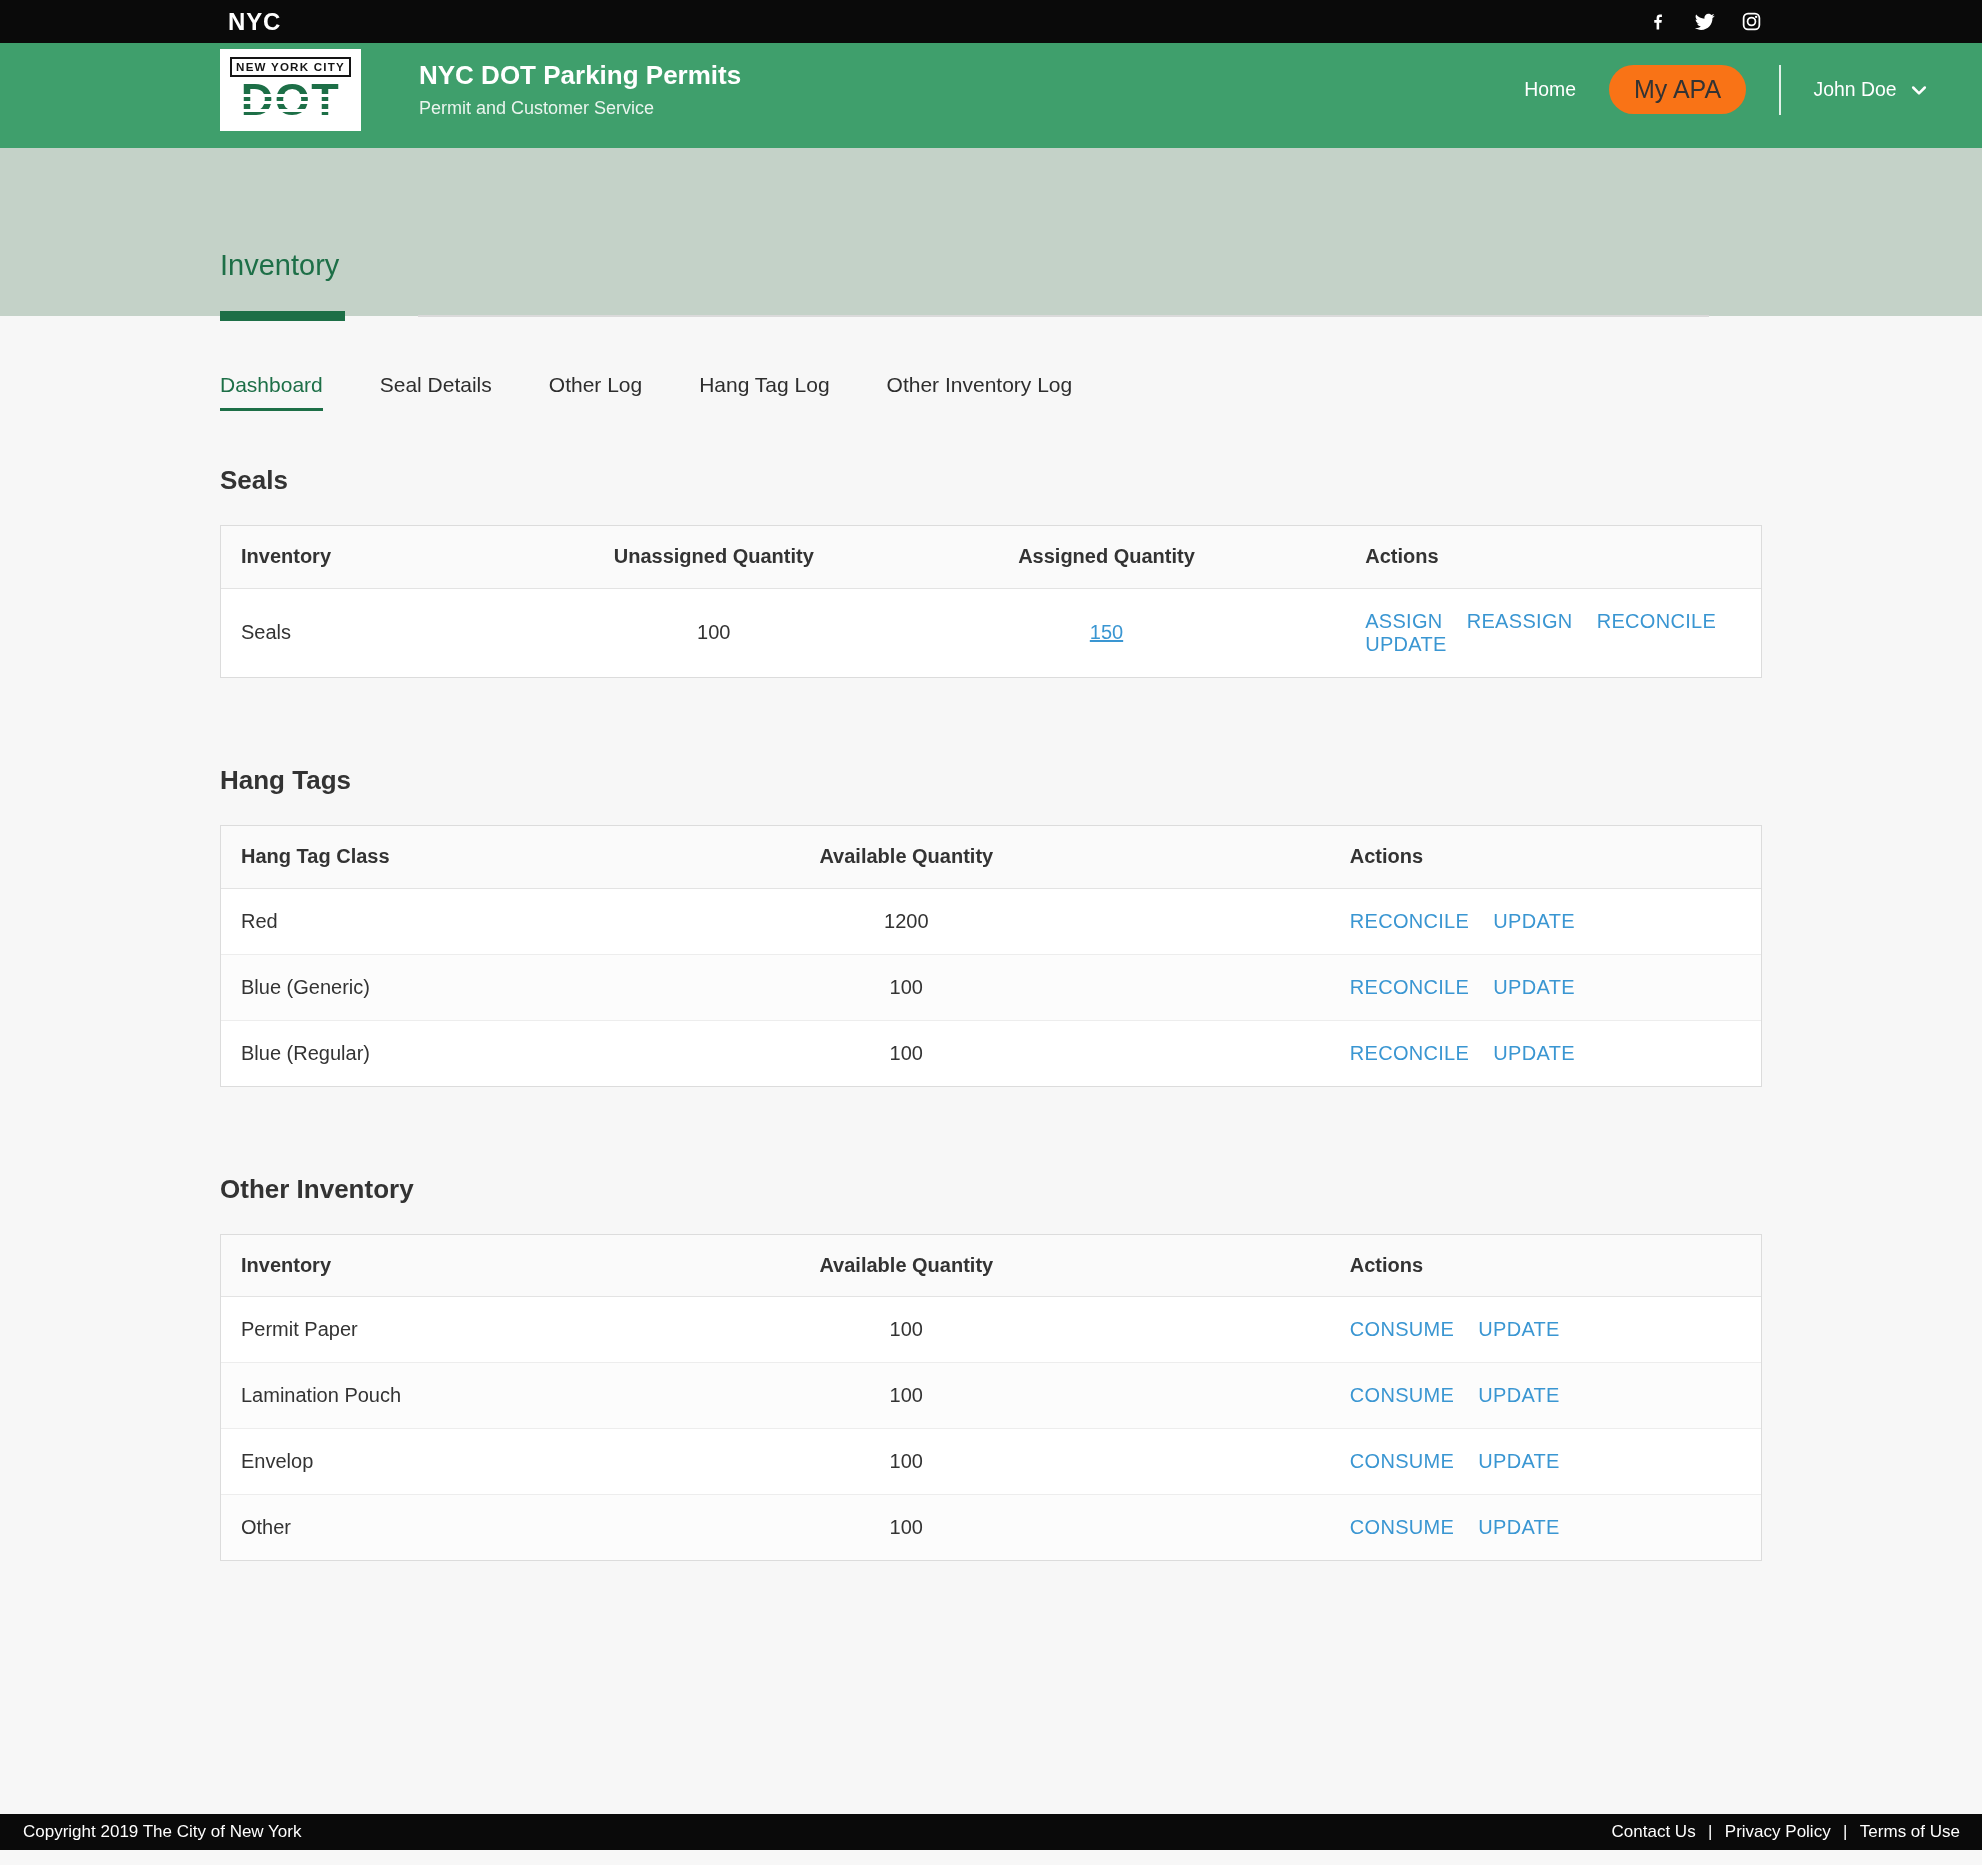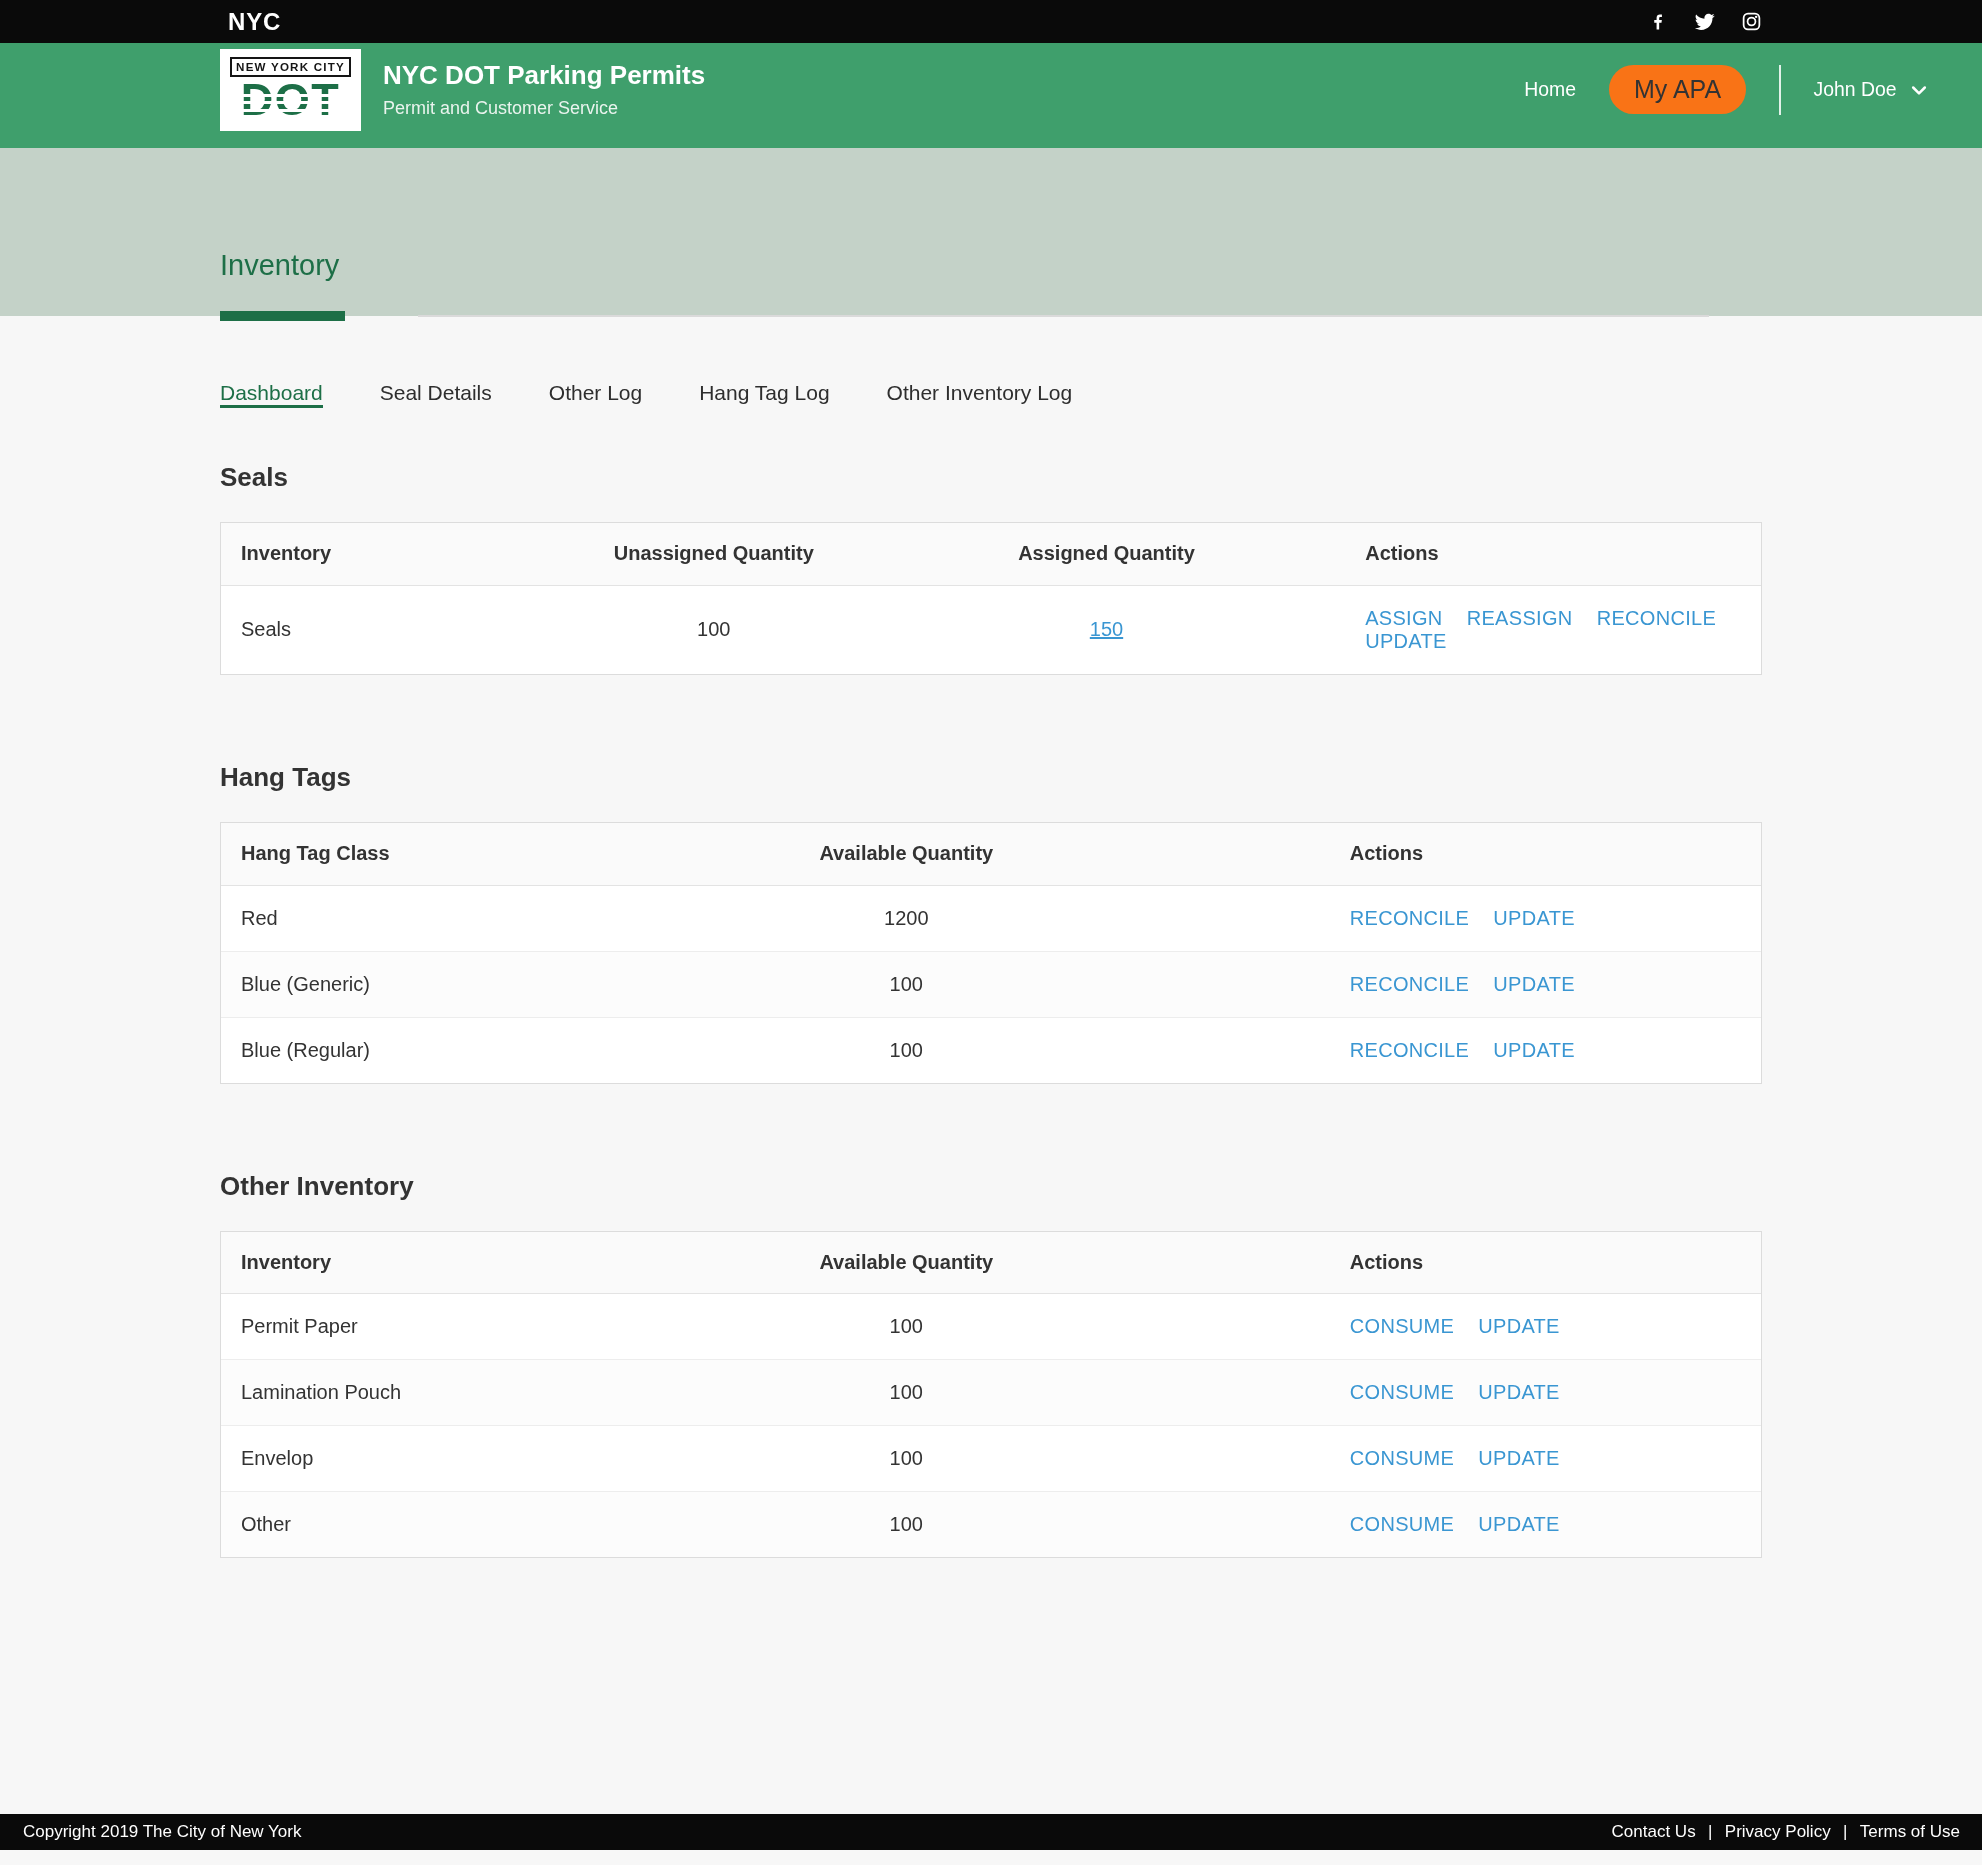--- a/index.html
+++ b/index.html
@@ -28,20 +28,21 @@
   .social { margin-left:auto; display:flex; align-items:center; gap:25px; }
   .social a { display:flex; align-items:center; cursor:pointer; }
 
   
   .header {
     height:105px;
     background:var(--brand-green,#3f9f6c);
     display:flex;
     align-items:center;
     padding:0 54px 12px 220px;
+    gap:36px;
   }
   .dot-logo {
     width:141px; height:82px; background:#fff;
     display:flex; flex-direction:column; align-items:center; justify-content:center;
     gap:2.3px; flex:0 0 auto;
   }
   .nyc-box {
     border:2.3px solid #151515; color:#151515; font-weight:bold;
     font-size:11.6px; letter-spacing:1.2px; line-height:1.35; padding:0 3.9px;
     white-space:nowrap;
@@ -79,21 +80,21 @@
     background:var(--dark-green,#1d6f47); z-index:2;
   }
   .banner-line {
     position:absolute; left:418px; right:274px; bottom:-0.8px; height:1.5px;
     background:#dadada;
   }
 
   
   .content { padding:0 221px 0 220px; }
   .tabs { margin-top:57px; display:flex; gap:57px; font-size:21px; }
-  .tab { color:#2e2e2e; cursor:pointer;margin-top:8px; }
+  .tab { color:#2e2e2e; padding-bottom:11px; cursor:pointer; }
   .tab.active { color:var(--dark-green,#1d6f47); border-bottom:3.9px solid var(--dark-green,#1d6f47); }
 
   .section-heading { margin-top:87px; font-size:26px; font-weight:bold; color:#333; }
   .section-heading:first-of-type { margin-top:54px; }
 
   .table-wrap {
     margin-top:29px; background:#fff; border:0.8px solid #dcdcdc;
   }
   table { width:100%; border-collapse:collapse; font-size:20px; color:#333; }
   th {

